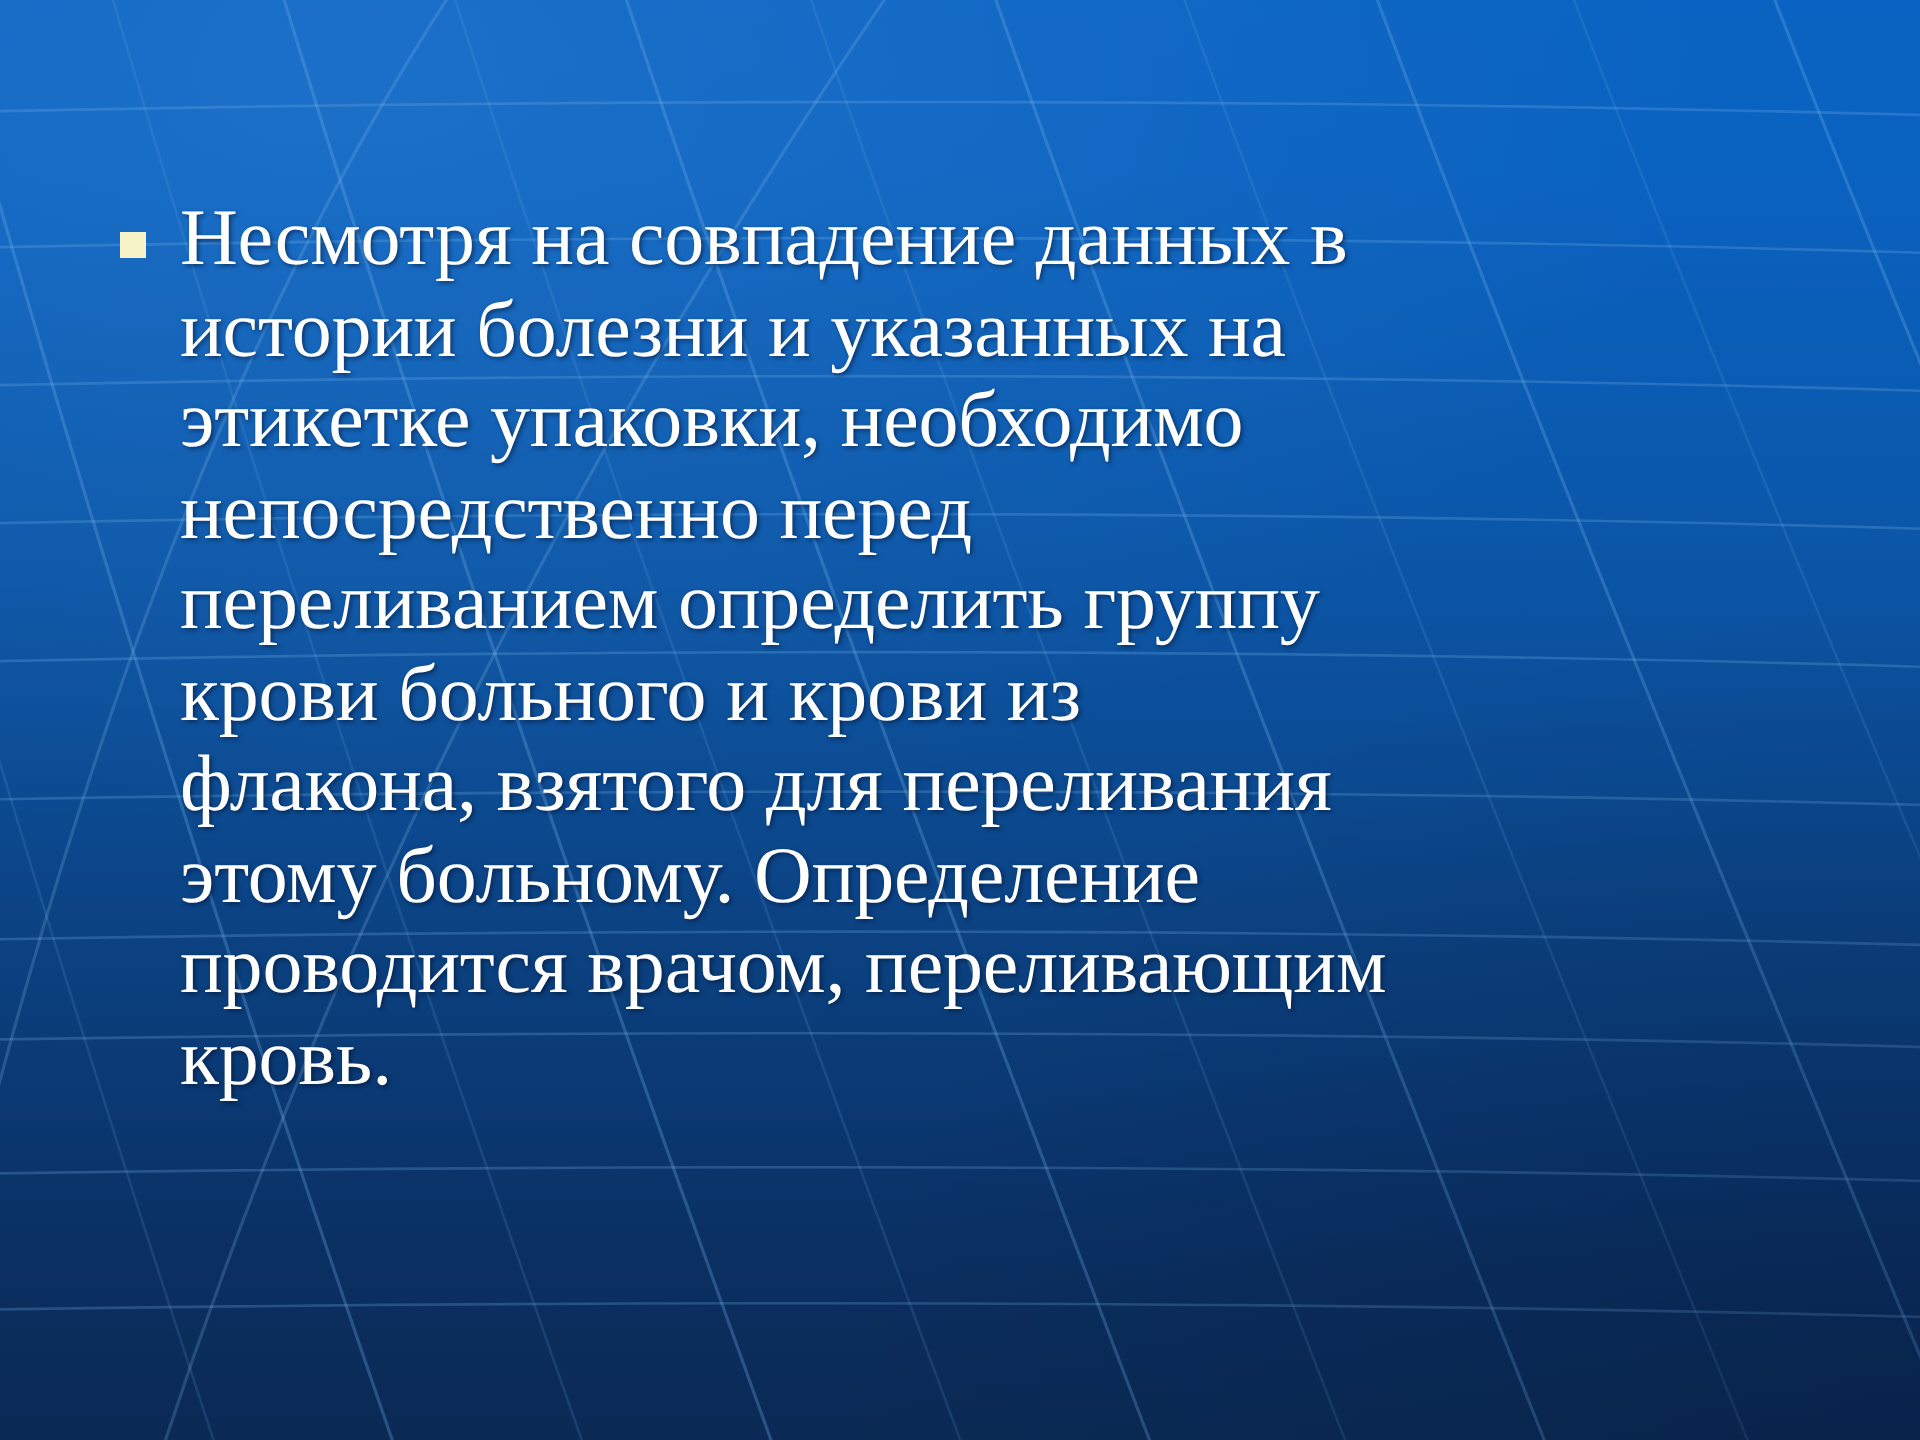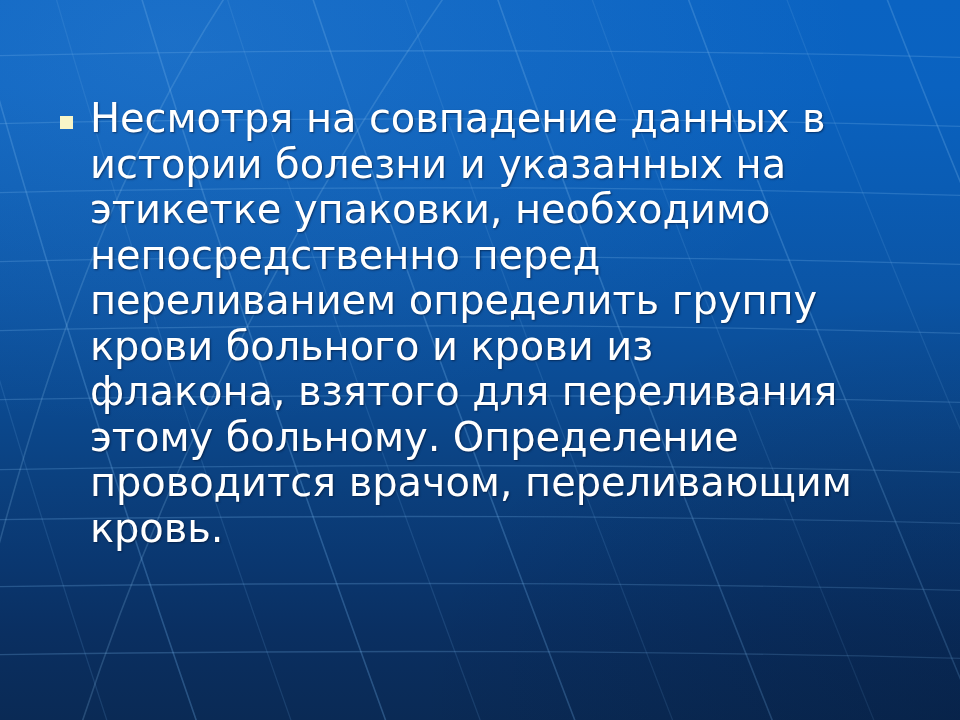--- a/index.html
+++ b/index.html
@@ -88,20 +88,21 @@
   }
   .bullet-text {
     flex: 1 1 auto;
     color: #ffffff;
     font-size: 40px;
     line-height: 45.5px;
     font-weight: 400;
     letter-spacing: -0.1px;
     text-shadow: 1px 1px 2px rgba(0,14,40,0.55);
     white-space: pre-line;
+    font-family: Liberation Serif, serif;
   }
 </style>
 </head>
 <body>
 
 <div id="slide">
 
   <svg id="graticule" viewBox="0 0 960 720" preserveAspectRatio="none" aria-hidden="true">
 
     <path class="latitude" d="M -20 56  C 300 49, 660 49, 980 58"></path>

